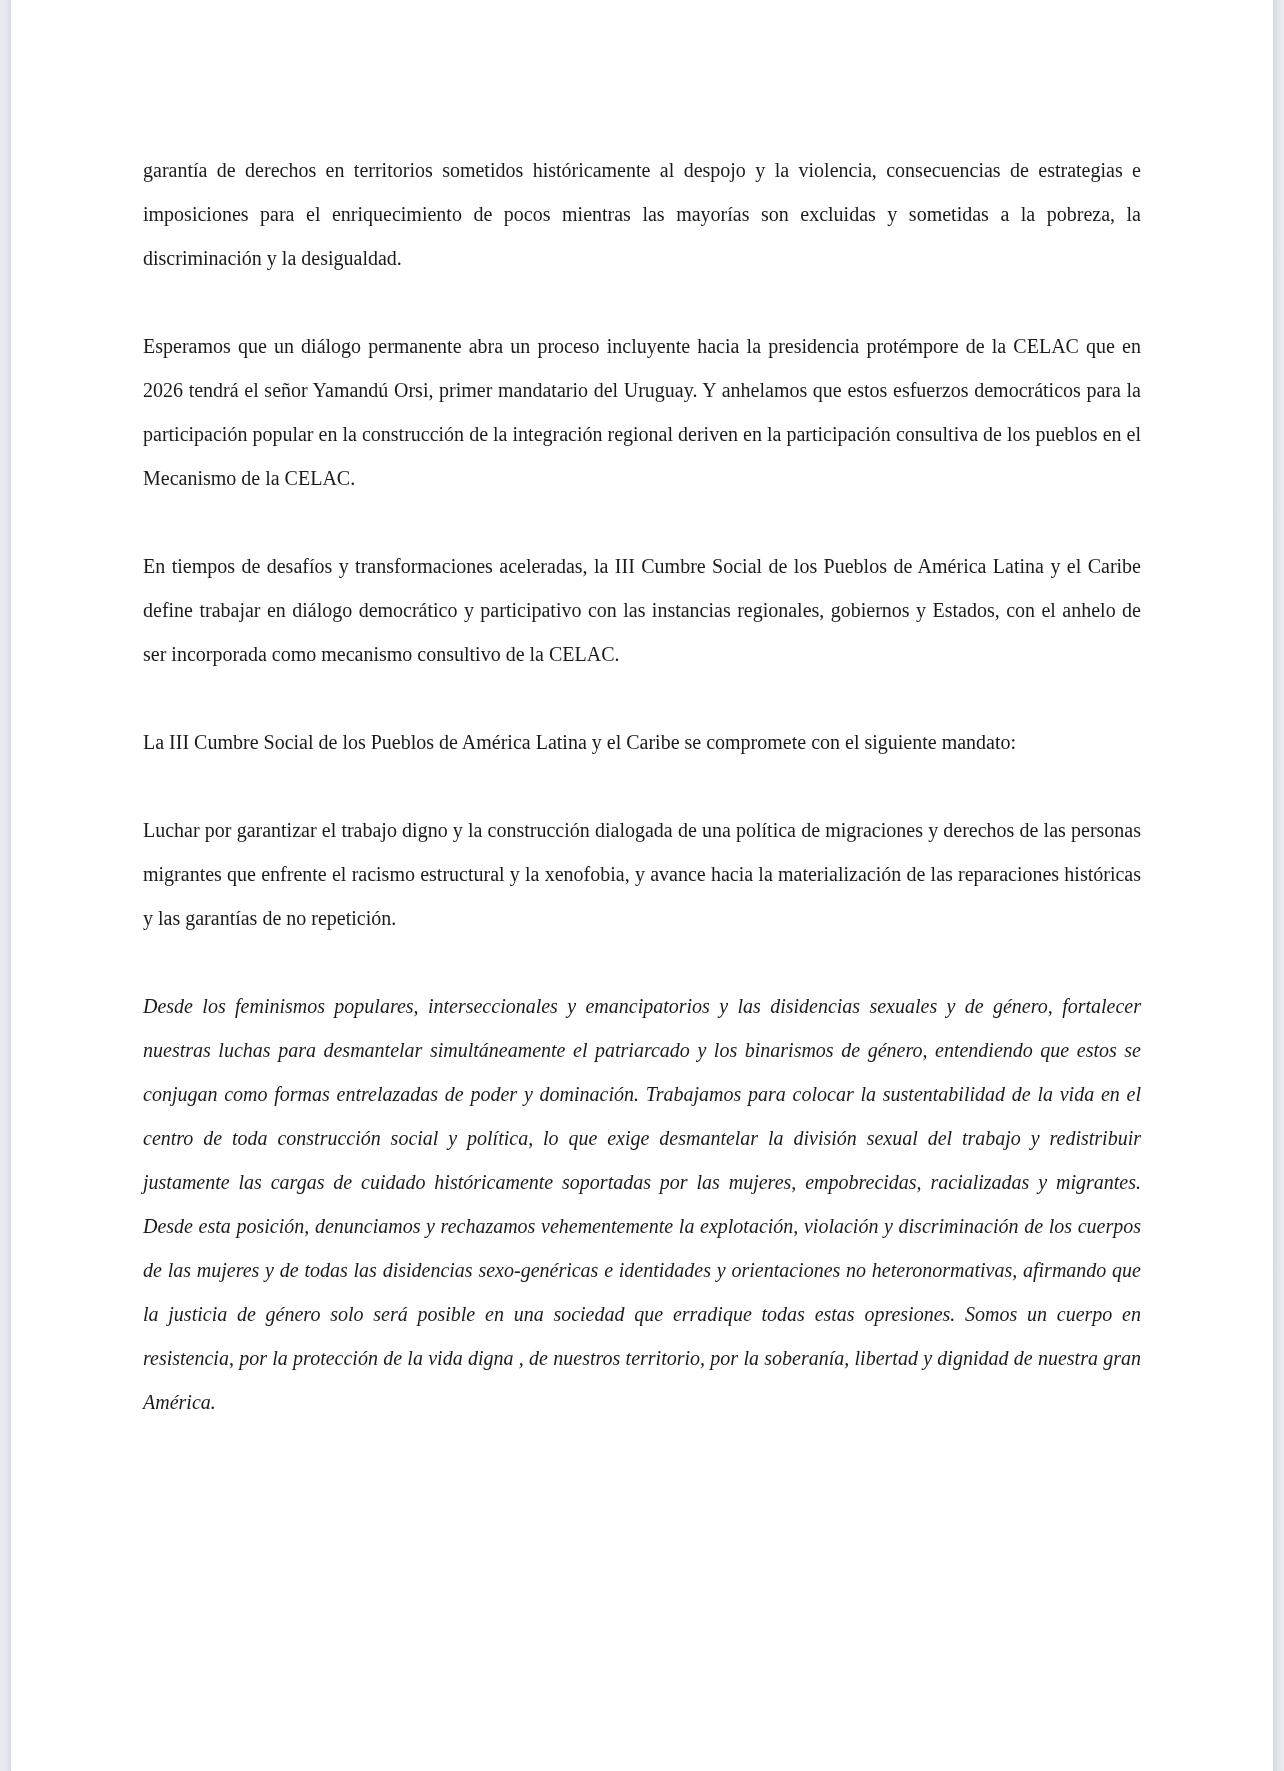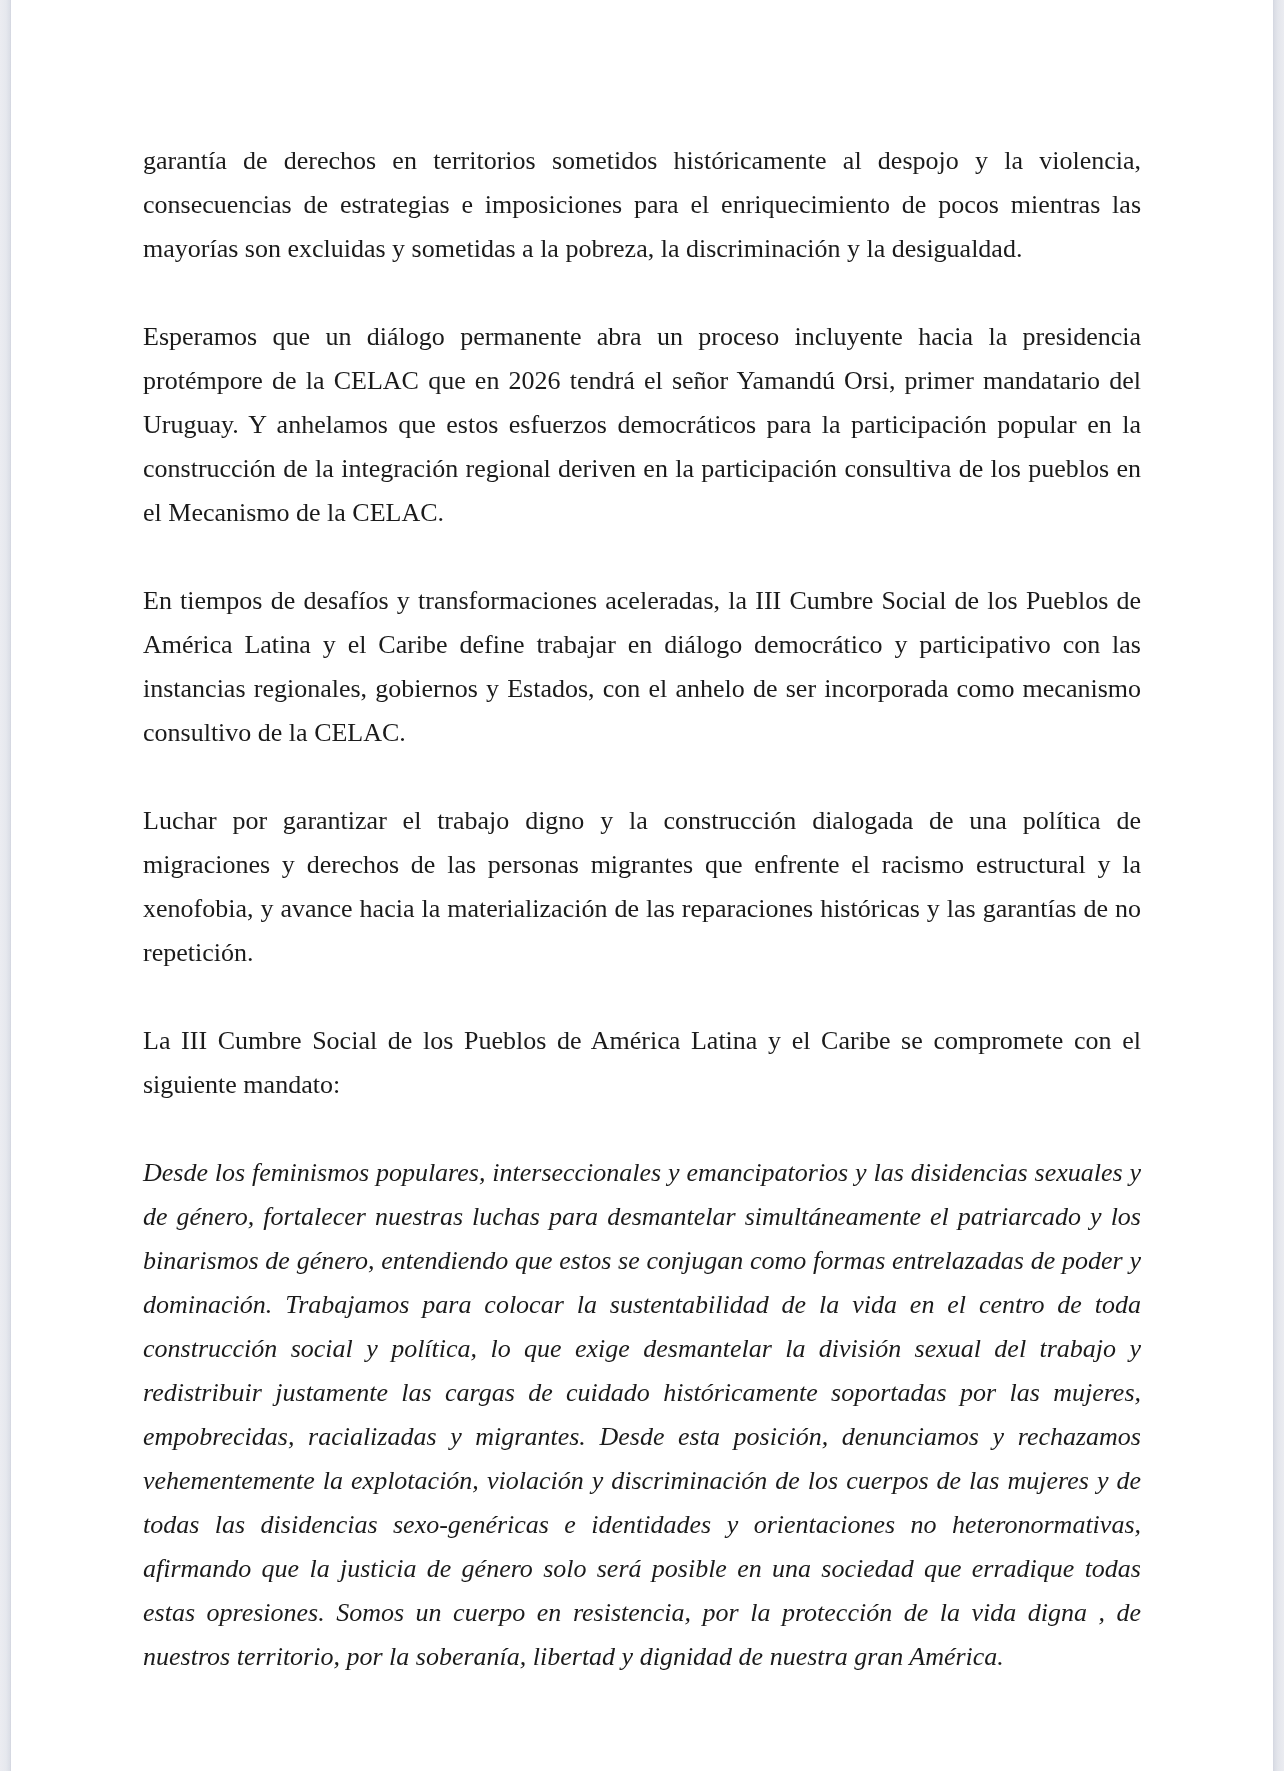--- a/index.html
+++ b/index.html
@@ -37,45 +37,45 @@
     position: absolute;
     left: 11px;
     right: 11px;
     top: 0;
     bottom: 0;
     background: #ffffff;
   }
   .doc-content {
     position: absolute;
     left: 132px;   
-    top: 139px;
+    top: 148px;
     width: 998px;
     color: #1b1b1b;
     font-family: "Liberation Serif", "DejaVu Serif", serif;
-    font-size: 26px;
+    font-size: 20px;
     line-height: 44px;
     text-align: justify;
   }
   .doc-content p {
     margin: 0 0 44px 0;
   }
   .doc-content p:last-child {
     margin-bottom: 0;
     font-style: italic;
   }
 </style>
 </head>
 <body>
 
 <div class="scan-wrap">
   <div class="page">
     <div class="doc-content">
       <p>garantía de derechos en territorios sometidos históricamente al despojo y la violencia, consecuencias de estrategias e imposiciones para el enriquecimiento de pocos mientras las mayorías son excluidas y sometidas a la pobreza, la discriminación y la desigualdad.</p>
       <p>Esperamos que un diálogo permanente abra un proceso incluyente hacia la presidencia protémpore de la CELAC que en 2026 tendrá el señor Yamandú Orsi, primer mandatario del Uruguay. Y anhelamos que estos esfuerzos democráticos para la participación popular en la construcción de la integración regional deriven en la participación consultiva de los pueblos en el Mecanismo de la CELAC.</p>
       <p>En tiempos de desafíos y transformaciones aceleradas, la III Cumbre Social de los Pueblos de América Latina y el Caribe define trabajar en diálogo democrático y participativo con las instancias regionales, gobiernos y Estados, con el anhelo de ser incorporada como mecanismo consultivo de la CELAC.</p>
+      <p>La III Cumbre Social de los Pueblos de América Latina y el Caribe se compromete con el siguiente mandato:</p>
       <p>Luchar por garantizar el trabajo digno y la construcción dialogada de una política de migraciones y derechos de las personas migrantes que enfrente el racismo estructural y la xenofobia, y avance hacia la materialización de las reparaciones históricas y las garantías de no repetición.</p>
-      <p>La III Cumbre Social de los Pueblos de América Latina y el Caribe se compromete con el siguiente mandato:</p>
       <p>Desde los feminismos populares, interseccionales y emancipatorios y las disidencias sexuales y de género, fortalecer nuestras luchas para desmantelar  simultáneamente el patriarcado y los binarismos de género, entendiendo que estos se conjugan como formas entrelazadas de poder y dominación. Trabajamos para colocar la sustentabilidad de la vida en el centro de toda construcción social y política, lo que exige desmantelar la división sexual del trabajo y redistribuir justamente las cargas de cuidado históricamente soportadas por las mujeres, empobrecidas, racializadas y migrantes. Desde esta posición, denunciamos y rechazamos vehementemente la explotación, violación y discriminación de los cuerpos de las mujeres y de todas las disidencias sexo-genéricas e identidades y orientaciones no heteronormativas, afirmando que la justicia de género solo será posible en una sociedad que erradique todas estas opresiones. Somos un cuerpo en resistencia, por la protección de la vida digna , de nuestros territorio, por la soberanía, libertad y dignidad de nuestra gran América.</p>
     </div>
   </div>
   <div class="edge edge-left"></div>
   <div class="edge edge-right"></div>
 </div>
 
 </body></html>

